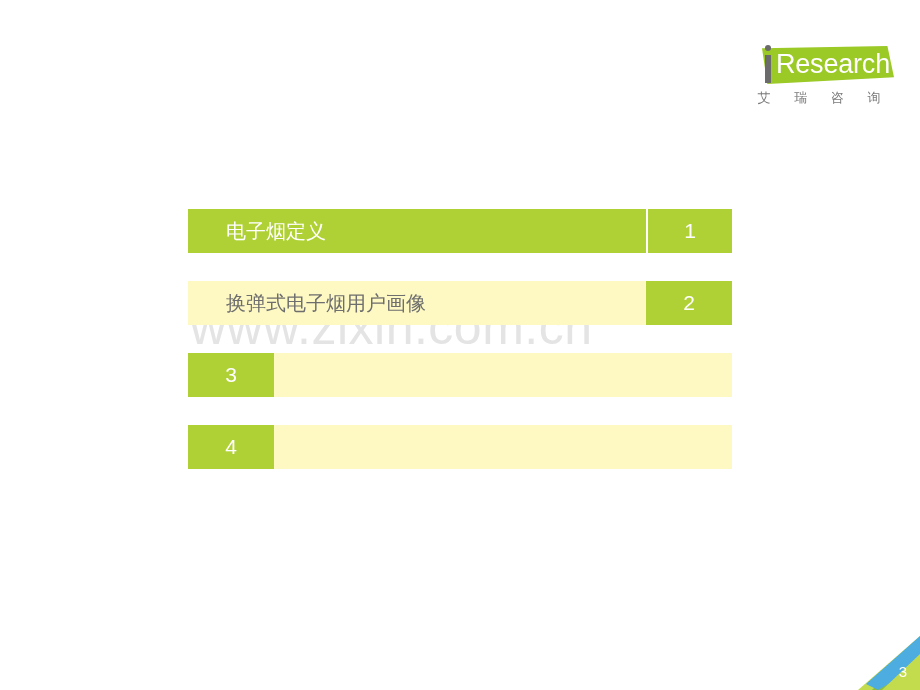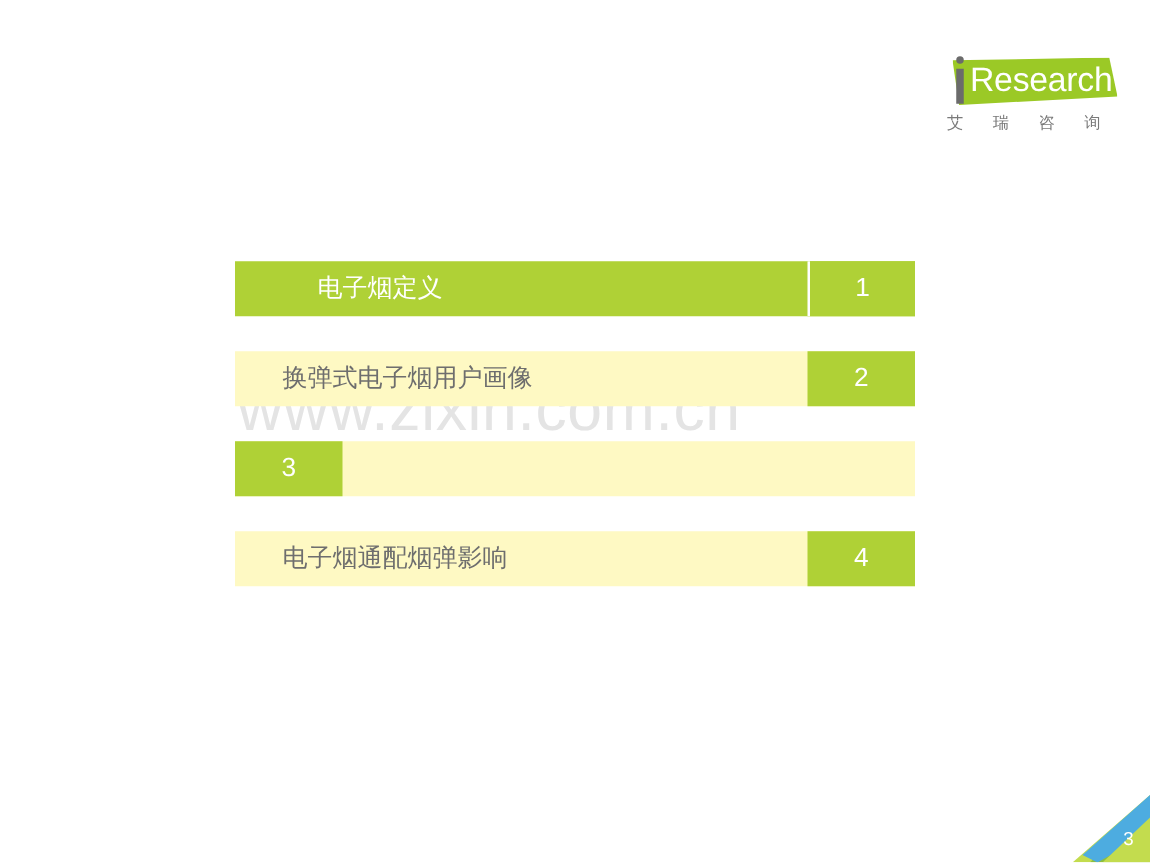--- a/index.html
+++ b/index.html
@@ -114,21 +114,20 @@
     align-items: stretch;
     height: 44px;
     margin-bottom: 28px;
     background: #fef9c3;
   }
   .toc-row:last-child {
     margin-bottom: 0;
   }
   .toc-row.active {
     background: #AFD136;
-    padding-left: 28px;
   }
   .toc-label {
     flex: 1 1 auto;
     display: flex;
     align-items: center;
     padding-left: 38px;
     font-size: 20px;
     line-height: 24px;
     color: #6E6E6E;
     white-space: nowrap;
@@ -201,21 +200,20 @@
     <div class="toc-row">
       <div class="toc-label">换弹式电子烟用户画像</div>
       <div class="toc-num">2</div>
     </div>
 
     <div class="toc-row">
       <div class="toc-num">3</div>
     </div>
 
     <div class="toc-row">
-      <div class="toc-label">电子烟通配烟弹影响</div>
       <div class="toc-num">4</div>
     </div>
 
   </div>
 
   <div id="corner">
     <svg width="62" height="54" viewBox="0 0 62 54" xmlns="http://www.w3.org/2000/svg">
       <polygon points="62,0 62,54 0,54" fill="#C3DC4E"></polygon>
       <polygon points="62,6 62,54 14,54" fill="#8CBE3F"></polygon>
       <polygon points="62,0 62,30 20,54 8,48" fill="#4DACE0"></polygon>

